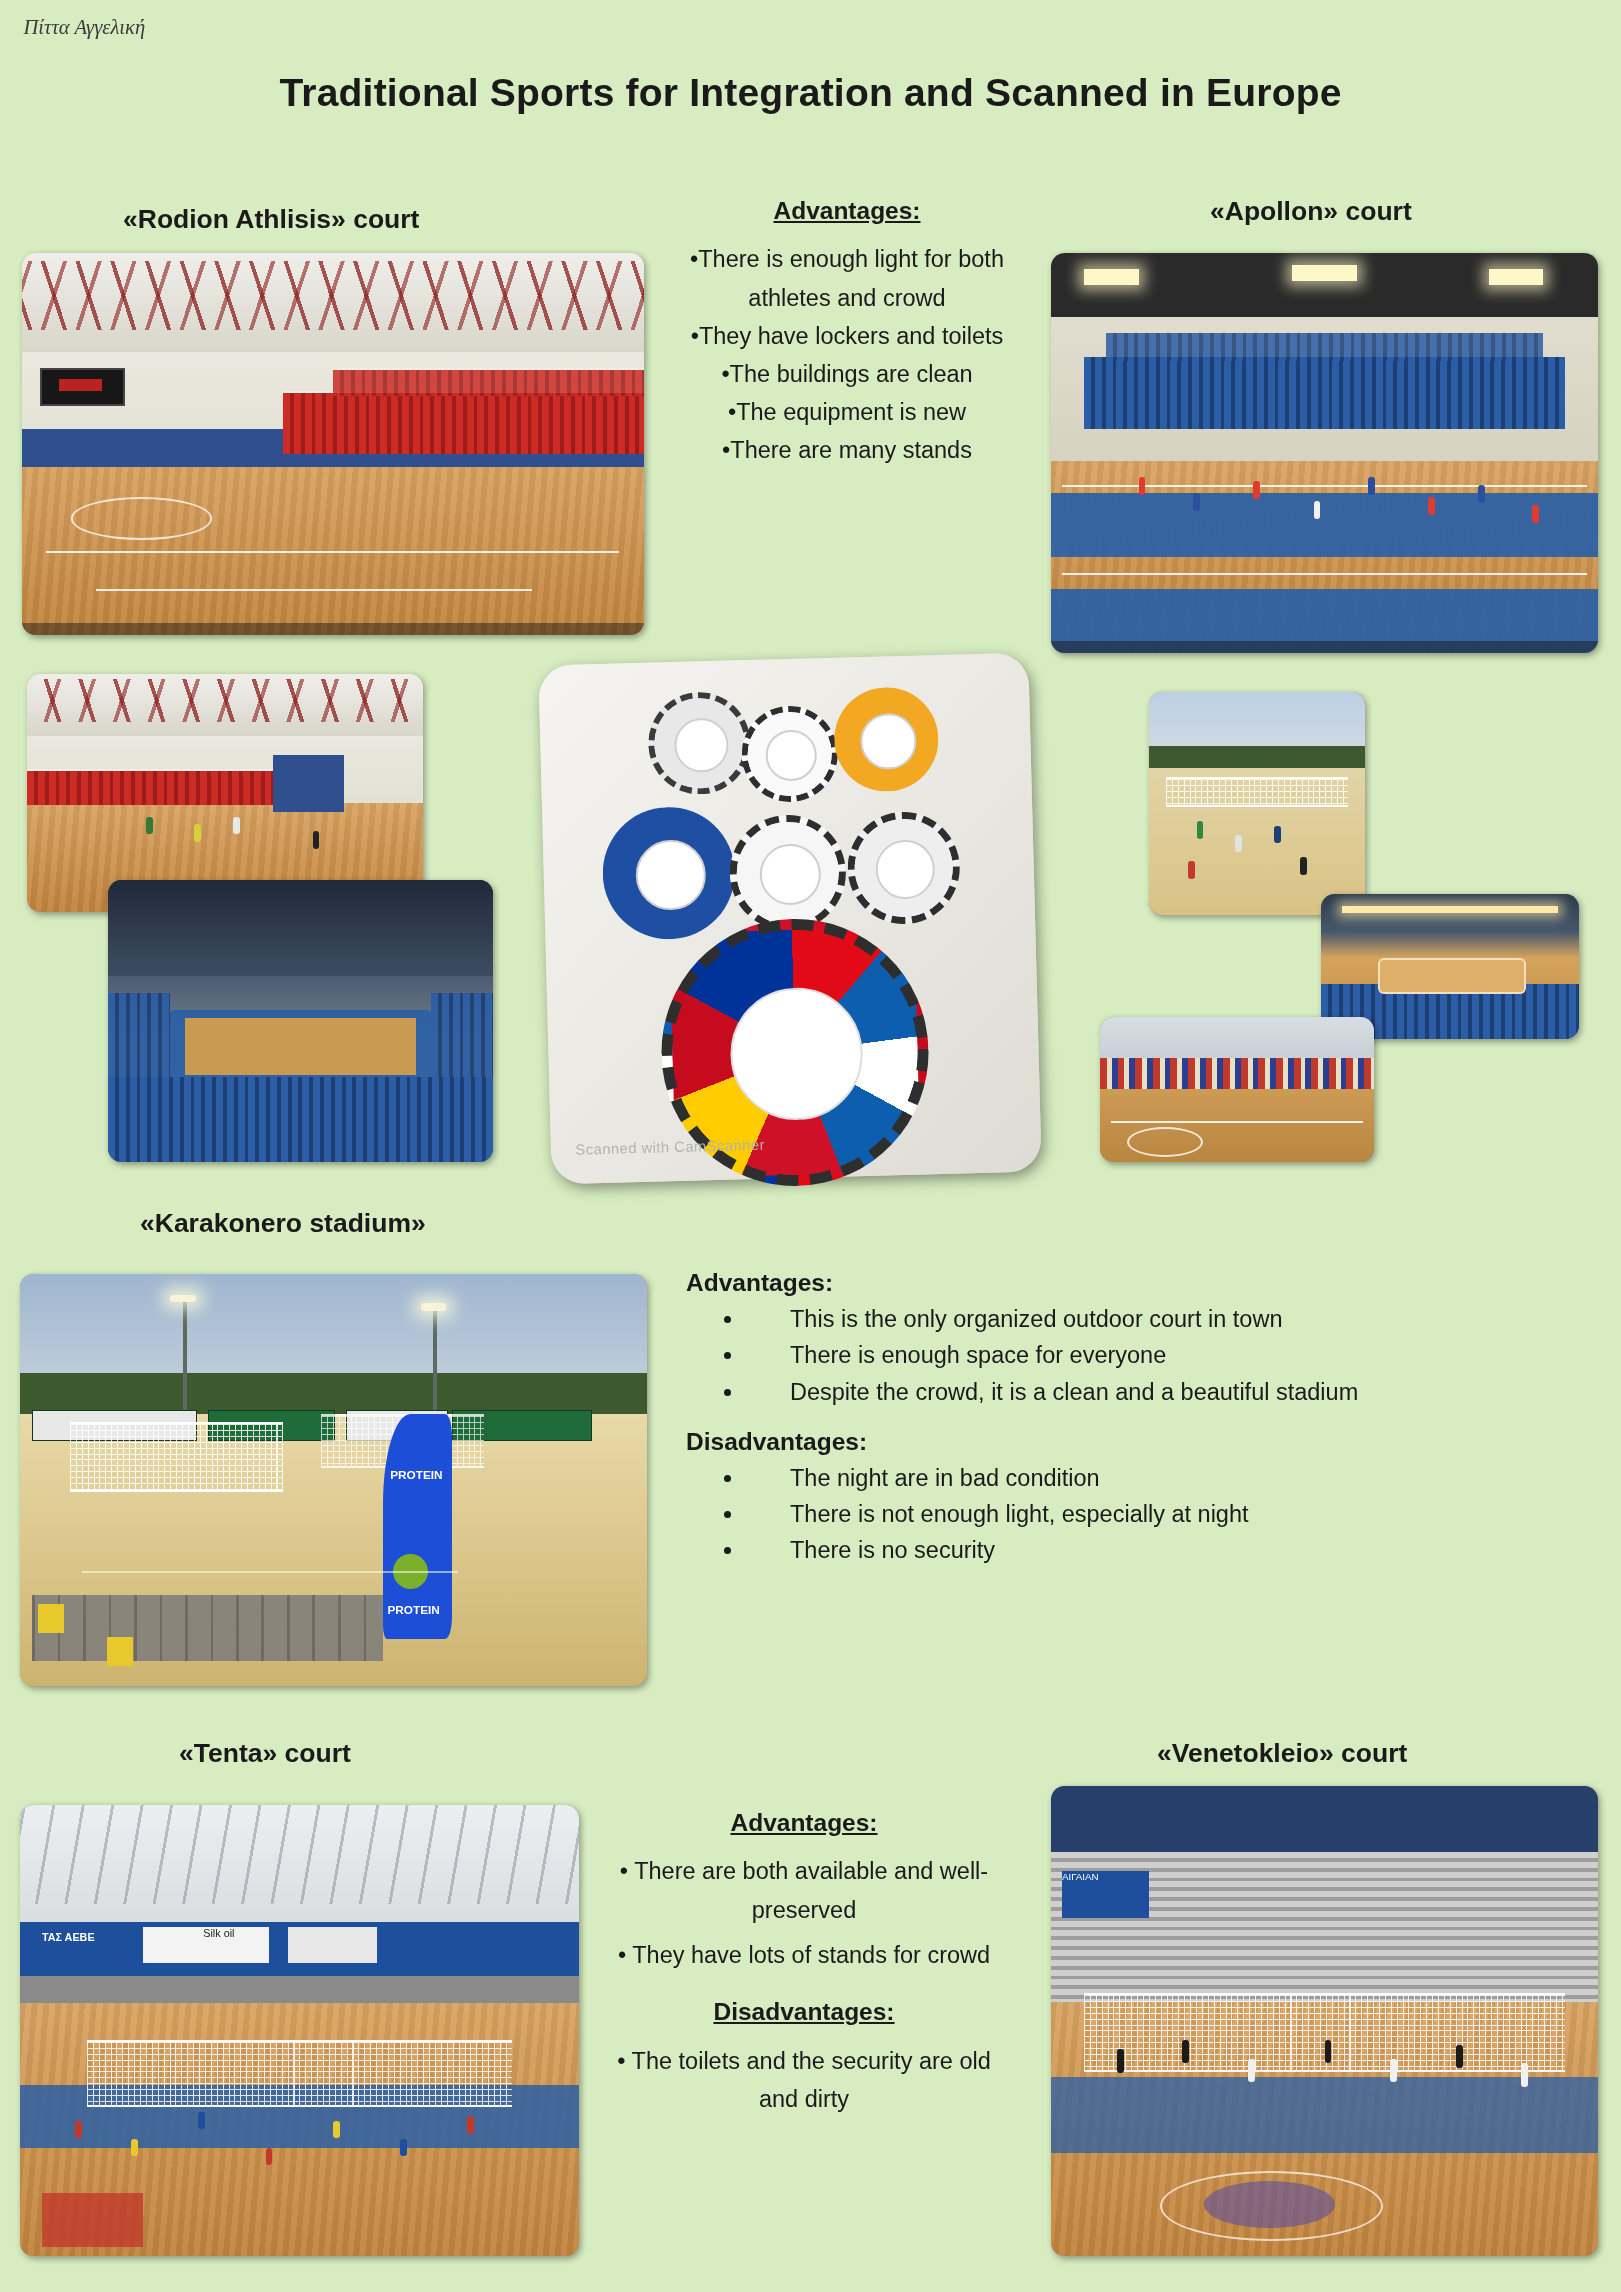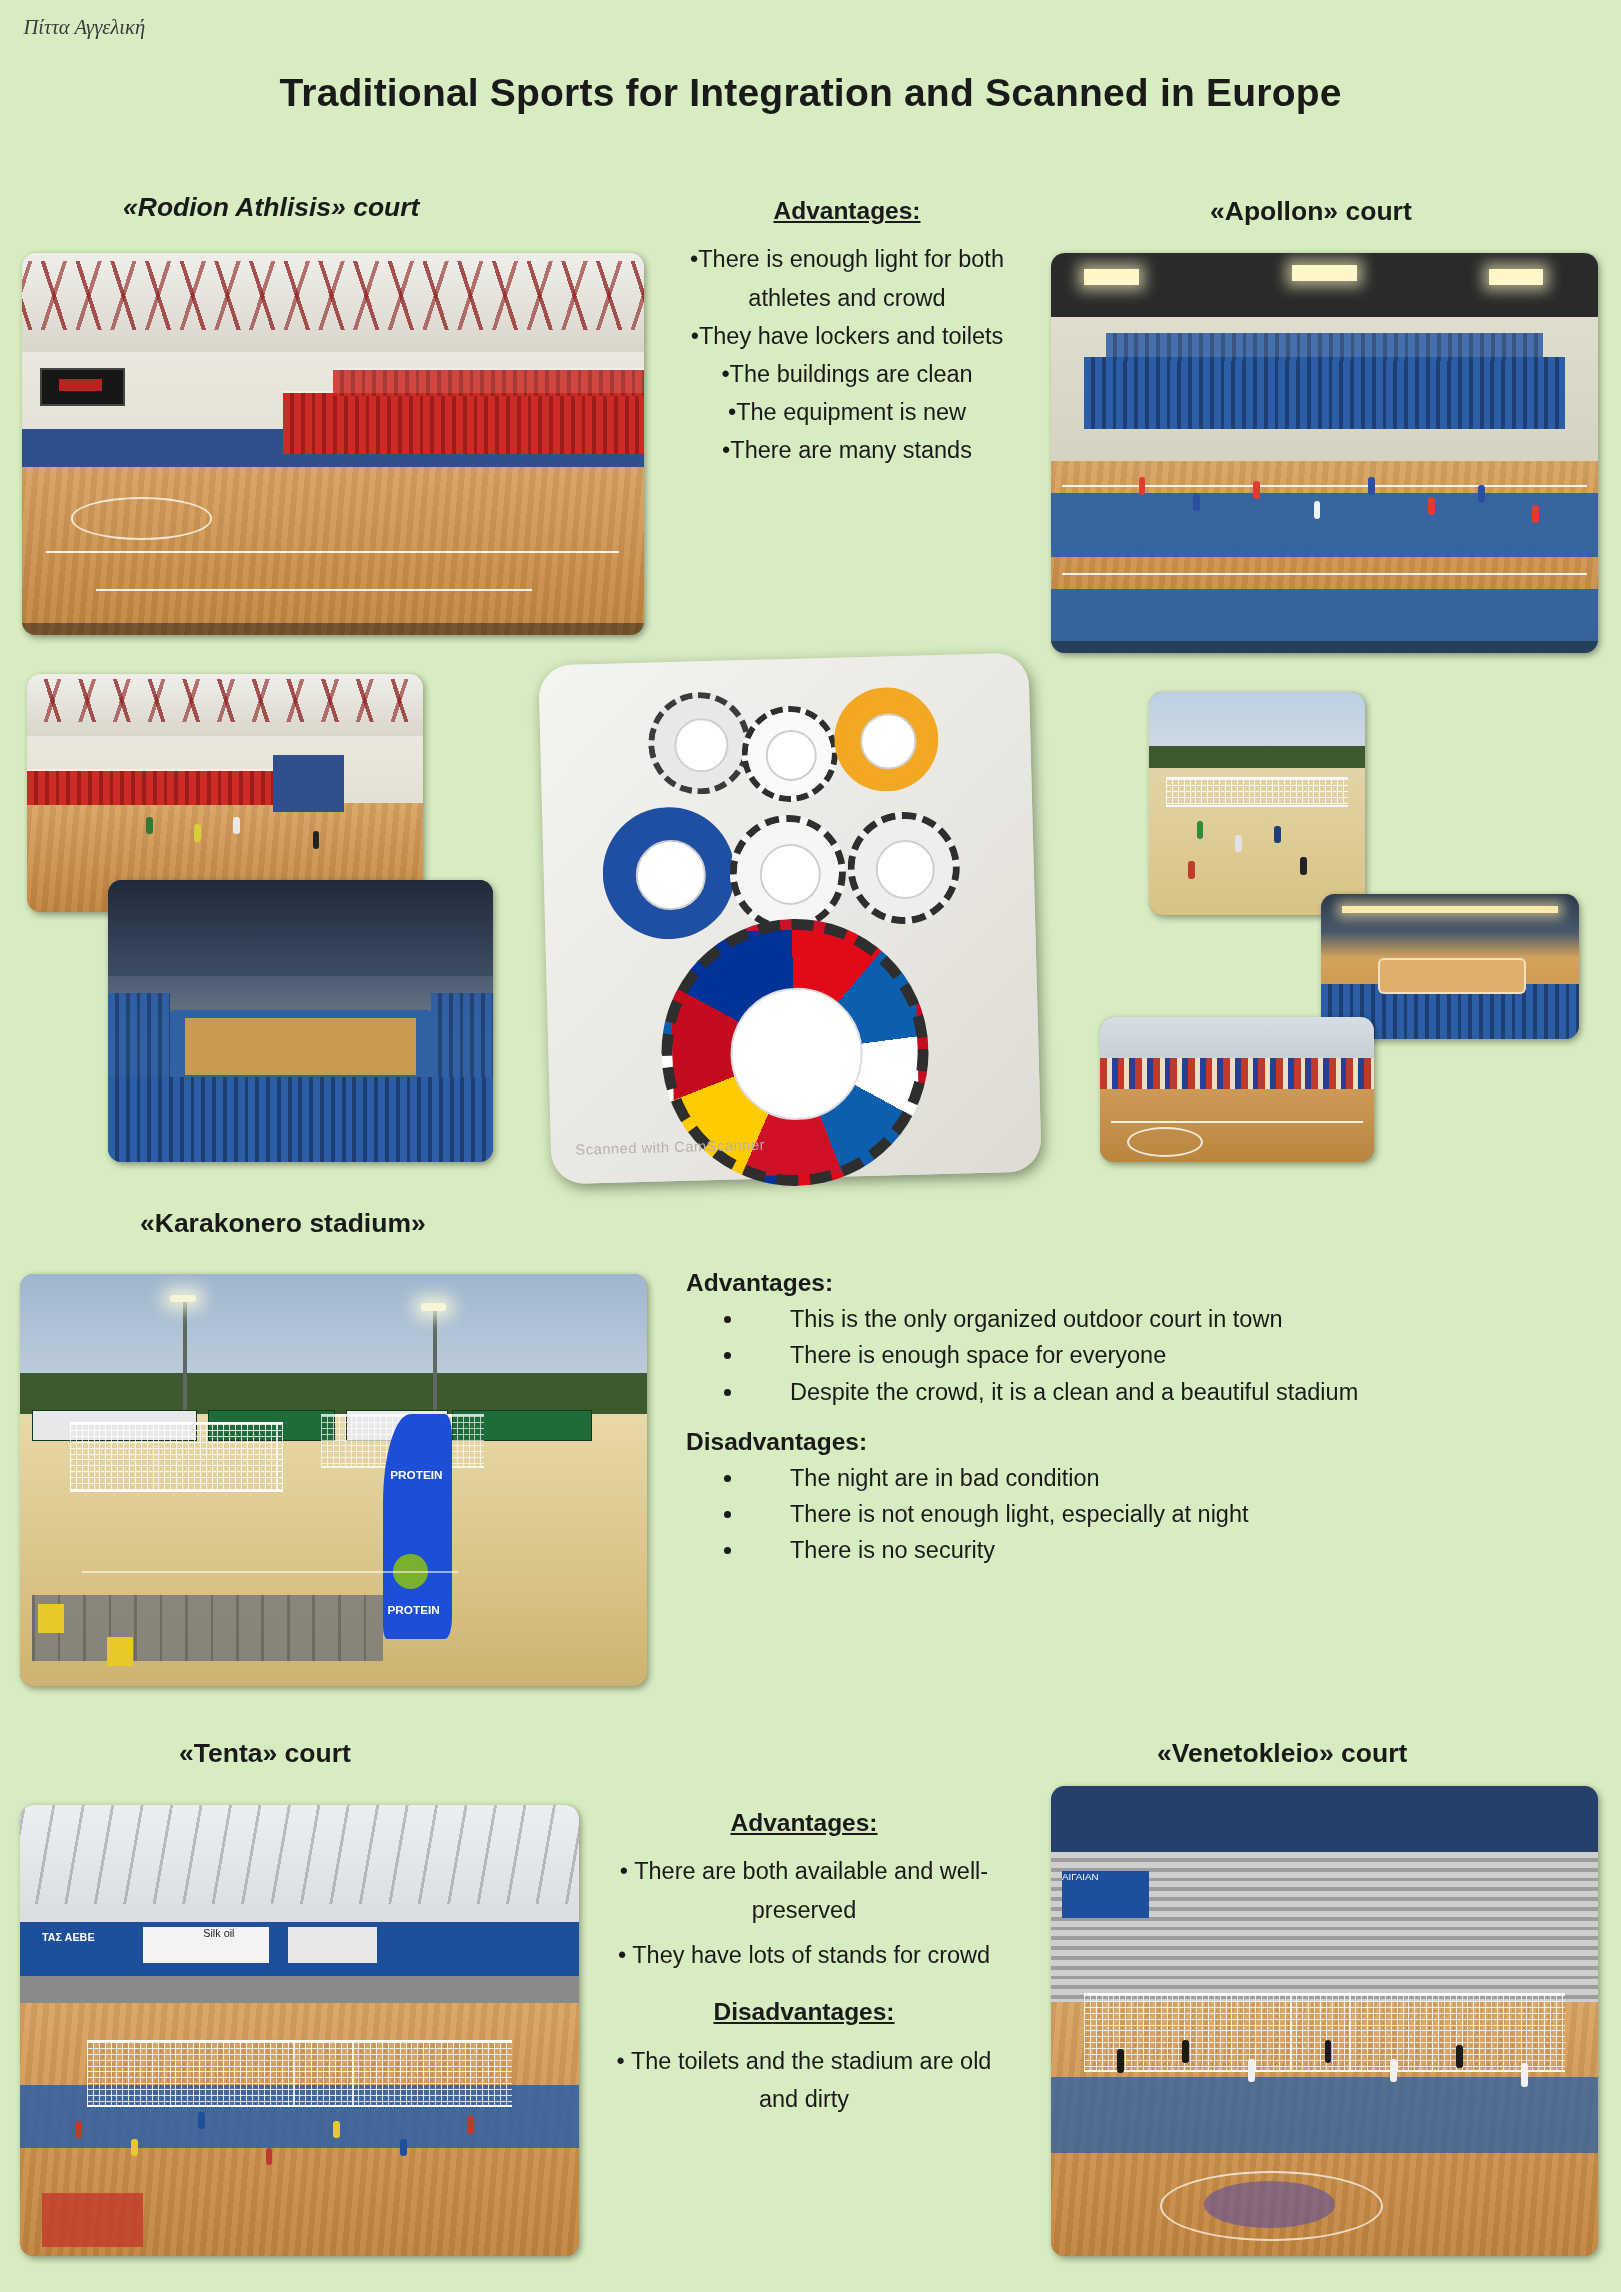--- a/index.html
+++ b/index.html
@@ -259,21 +259,21 @@
     box-sizing: border-box;
   }
 </style>
 </head>
 <body>
 
 <div class="author">Πίττα Αγγελική</div>
 
 <div class="main-title">Traditional Sports for Integration and Scanned in Europe</div>
 
-<div class="heading" style="left:123px; top:192px;font-style:italic;">«Rodion Athlisis» court</div>
+<div class="heading" style="left:123px; top:204px;">«Rodion Athlisis» court</div>
 <div class="heading" style="left:1210px; top:196px;">«Apollon» court</div>
 <div class="heading" style="left:140px; top:1208px;">«Karakonero stadium»</div>
 <div class="heading" style="left:179px; top:1738px;">«Tenta» court</div>
 <div class="heading" style="left:1157px; top:1738px;">«Venetokleio» court</div>
 
 <div class="photo" style="left:21.6px; top:253px; width:622px; height:382px;">
   <div class="inner">
     <div class="gym-wall"></div>
     <div class="ceiling-truss"></div>
     <div class="gym-floor"></div>
@@ -496,15 +496,15 @@
     <div style="position:absolute; left:20%; top:82%; width:40%; height:14%; border:2.9px solid rgba(255,255,255,.7); border-radius:50%;"></div>
     <div style="position:absolute; left:28%; top:84%; width:24%; height:10%; background:#5b4f9c; opacity:.6; border-radius:50%;"></div>
   </div>
 </div>
 
 <div class="centered-list" style="left:598px; top:1803px; width:412px;">
   <span class="t adv-title">Advantages:</span>
   <span class="bullet-line" style="display:block; margin-bottom:7.8px;">• There are both available and well-preserved</span>
   <span class="bullet-line" style="display:block; margin-bottom:17.6px;">• They have lots of stands for crowd</span>
   <span class="t adv-title">Disadvantages:</span>
-  <span class="bullet-line" style="display:block;">• The toilets and the stadium are old and dirty</span>
+  <span class="bullet-line" style="display:block;">• The toilets and the security are old and dirty</span>
 </div>
 
 
 </body></html>

